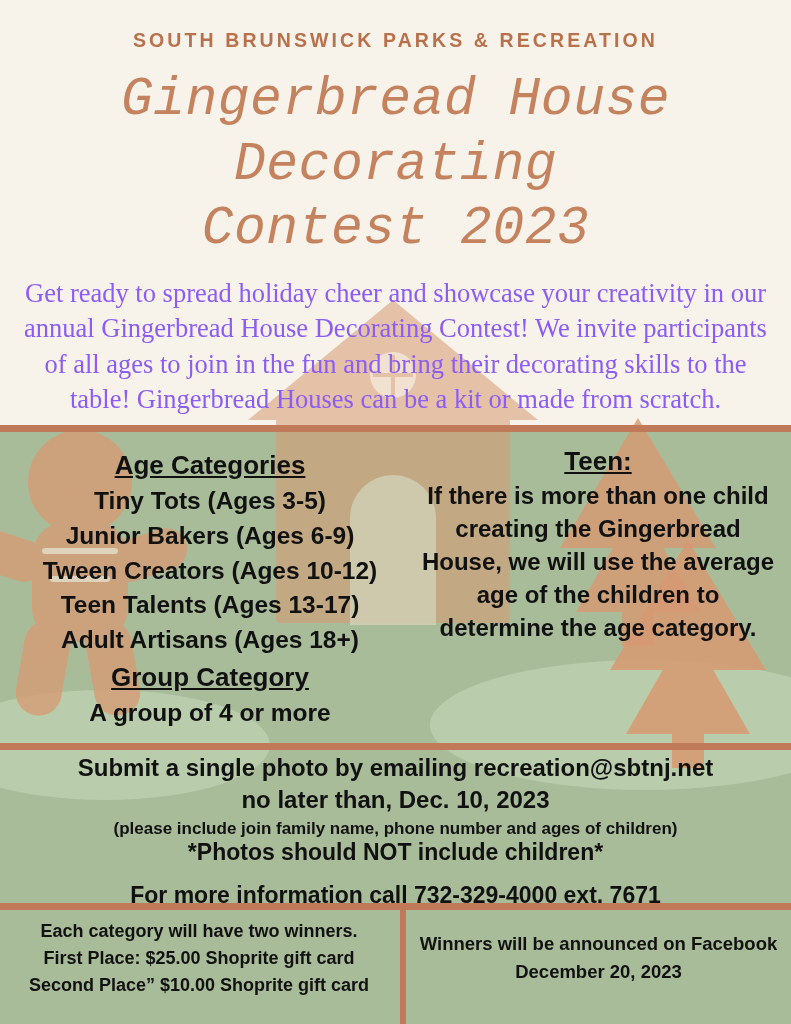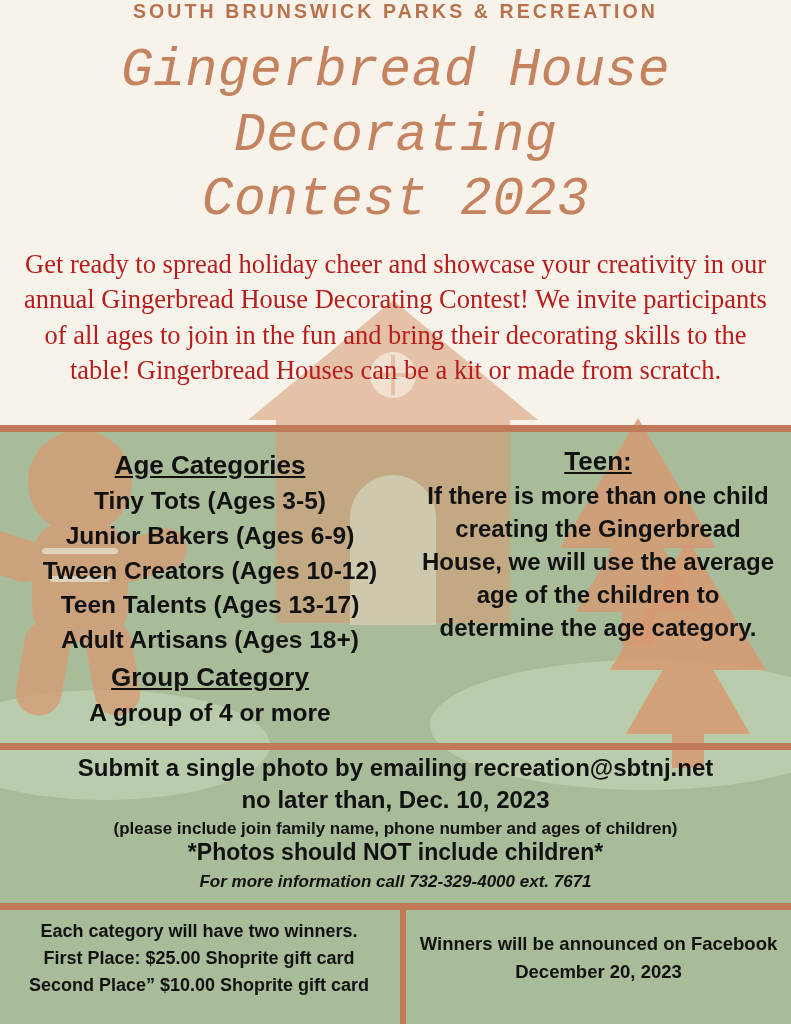--- a/index.html
+++ b/index.html
@@ -196,20 +196,21 @@
     position: relative;
     z-index: 5;
   }
 
   .kicker {
     text-align: center;
     color: #b9714c;
     font-weight: bold;
     font-size: 19.5px;
     letter-spacing: 3.1px;
+    padding-top: 29px;
     font-family: "Liberation Sans", sans-serif;
   }
 
   .title {
     text-align: center;
     color: #c4835e;
     font-family: Liberation Mono, monospace;
     font-style: italic;
     font-weight: normal;
     font-size: 53px;
@@ -217,21 +218,21 @@
     margin: 16px 26px 0 26px;
     letter-spacing: 0.5px;
   }
 
   .intro {
     margin: 14px 16px 0 16px;
     text-align: center;
     font-family: "Liberation Serif", serif;
     font-size: 26.5px;
     line-height: 1.34;
-    color: #b91c1c;
+    color: #8b5cf6;
   }
 
   .mid {
     position: absolute;
     top: 440px;
     left: 0;
     width: 639px;
     height: 300px;
   }
   .col-left {
@@ -273,21 +274,21 @@
     top: 752px;
     left: 0;
     width: 791px;
     text-align: center;
     color: #111;
   }
   .submit .l1 { font-weight: bold; font-size: 24px; line-height: 1.32; }
   .submit .l2 { font-weight: bold; font-size: 24px; line-height: 1.32; }
   .submit .note { font-weight: bold; font-size: 17px; margin-top: 4px; }
   .submit .l3 { font-weight: bold; font-size: 23px; }
-  .submit .l4 { font-weight: bold; font-size: 17px; margin-top: 6px; font-style: italic; }
+  .submit .l4 { font-weight: bold; font-size: 23px; margin-top: 16px; }
 
   .footer-left {
     position: absolute;
     top: 918px;
     left: 0;
     width: 398px;
     text-align: center;
     font-weight: bold;
     font-size: 18px;
     line-height: 1.5;

